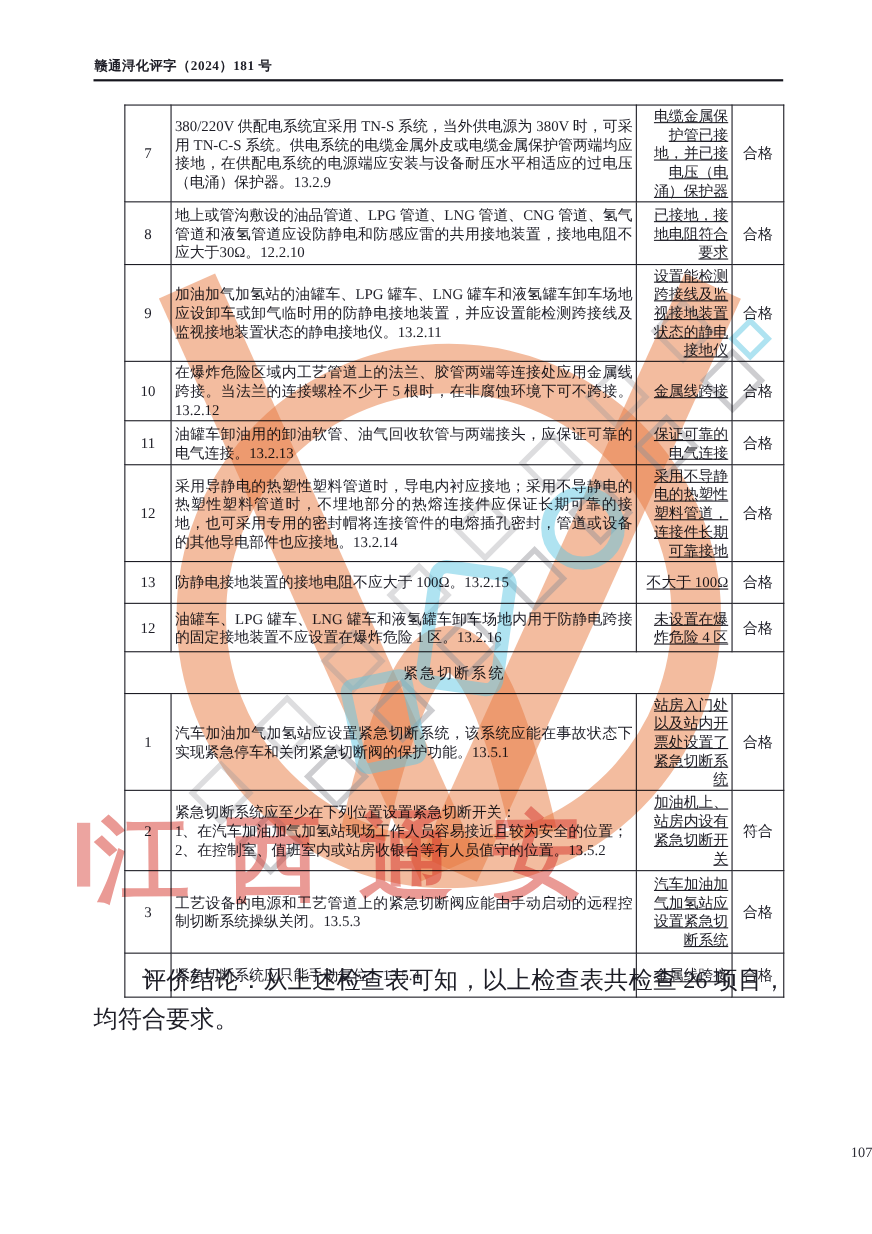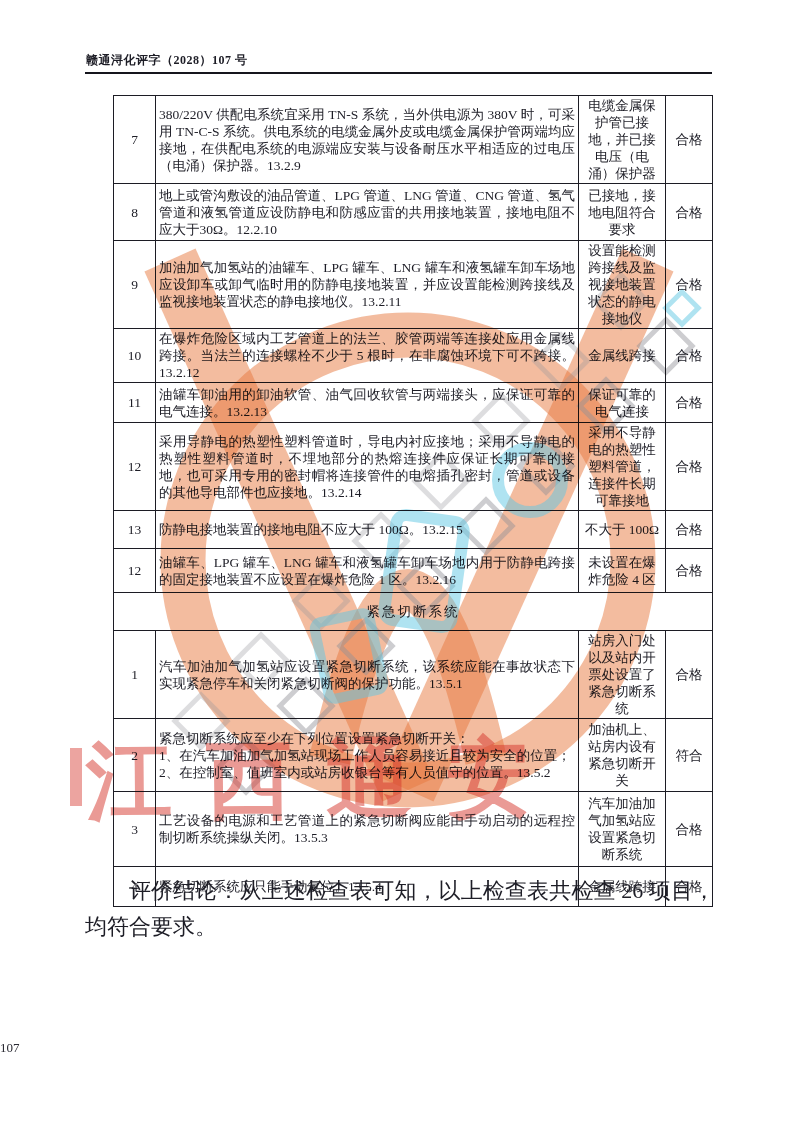--- a/index.html
+++ b/index.html
@@ -24,31 +24,31 @@
     border-collapse:collapse;table-layout:fixed;width:599px;
   }
   table.check td{
     border:1px solid #1c1c24;
     font-size:13.5px;line-height:17px;
     vertical-align:middle;padding:1px 3px;
     overflow:hidden;
   }
   td.no{text-align:center;}
   td.content{text-align:justify;white-space:pre-line;}
-  td.finding{text-align:center;white-space:pre-line;padding:1px 2px;}
+  td.finding{text-align:right;white-space:pre-line;padding:1px 2px;text-decoration:underline;}
   td.result{text-align:center;}
   td.section{text-align:center;font-size:14px;letter-spacing:2px;}
   
   .conclusion{
     position:absolute;left:85px;top:873px;width:630px;
     font-size:22px;line-height:36px;text-indent:2em;text-align:justify;
   }
   .page-number{
     position:absolute;left:0;top:1040px;width:100%;
-    text-align:left;font-size:13px;color:#2a2a33;
+    text-align:right;font-size:13px;color:#2a2a33;
   }
   
   .watermark{
     position:absolute;inset:0;pointer-events:none;
     mix-blend-mode:multiply;
     border-radius:10px;
   }
   .wm-emblem{position:absolute;left:100px;top:200px;}
   .wm-diamond{
     position:absolute;width:32px;height:32px;
@@ -73,21 +73,21 @@
     position:absolute;left:70px;top:748px;width:12px;height:58px;
     background:rgba(213,53,44,0.45);
   }
 </style>
 </head>
 <body>
 
 <div class="page">
 
   <div class="header">
-    <span>赣通浔化评字（2028）107 号</span>
+    <span>赣通浔化评字（2024）181 号</span>
   </div>
   <div class="header-rule"></div>
 
   <table class="check">
     <colgroup>
       <col style="width:42px">
         <col style="width:423px">
         <col style="width:87px">
         <col style="width:47px">
     </colgroup>

